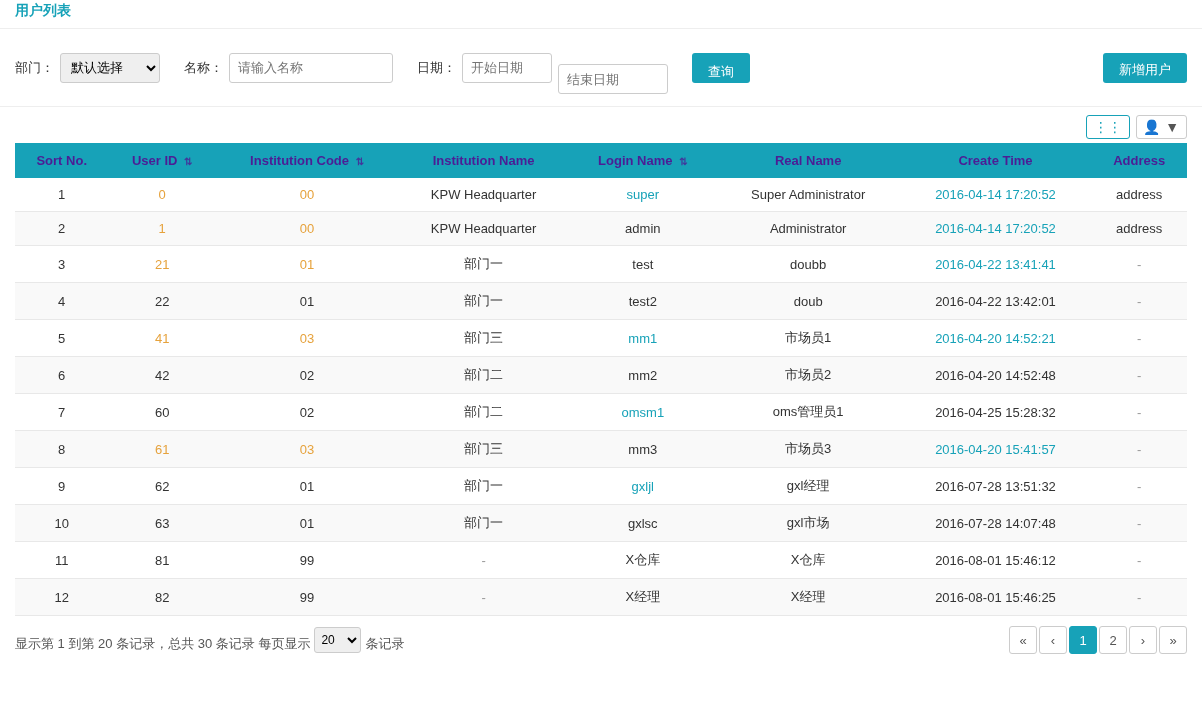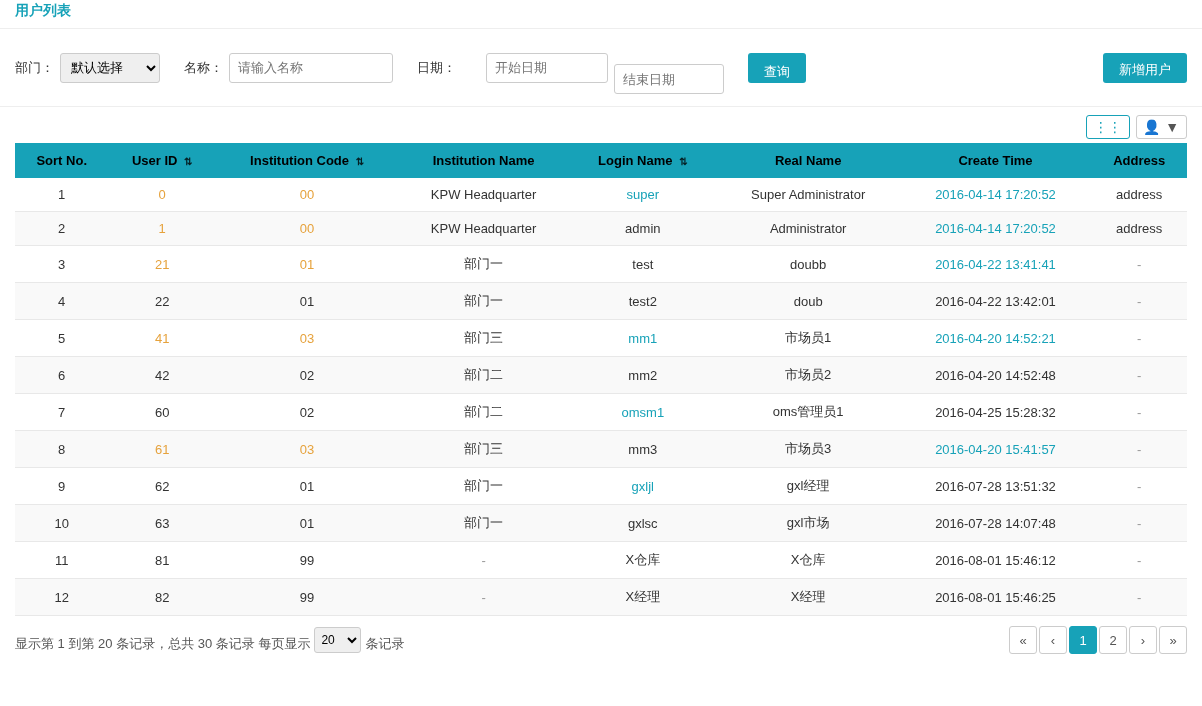--- a/index.html
+++ b/index.html
@@ -14,21 +14,21 @@
     .toolbar input[type="text"] { height: 30px; padding: 0 8px; border: 1px solid #ccc; border-radius: 3px; font-size: 13px; }
     .btn-query { background: #17a2b8; color: #fff; border: none; border-radius: 3px; height: 30px; padding: 10px 16px; cursor: pointer; font-size: 13px; }
     .btn-add { background: #17a2b8; color: #fff; border: none; border-radius: 3px; height: 30px; padding: 8px 16px; cursor: pointer; font-size: 13px; margin-left: auto; }
 
     .table-toolbar { display: flex; justify-content: flex-end; padding: 8px 15px 4px; gap: 6px; }
     .icon-btn { border: 1px solid #ccc; background: #fff; border-radius: 3px; padding: 3px 7px; cursor: pointer; font-size: 14px; color: #555; }
     .icon-btn.active { border-color: #17a2b8; color: #17a2b8; }
 
     .table-wrap { padding: 0 15px; }
     table { width: 100%; border-collapse: collapse; font-size: 13px; }
-    thead tr { background: #17a2b8; color: #000000; }
+    thead tr { background: #17a2b8; color: #4c1d95; }
     thead th { padding: 10px 8px; text-align: center; font-weight: bold; white-space: nowrap; }
     thead th .sort-icon { font-size: 10px; margin-left: 3px; opacity: 0.8; }
     tbody tr { border-bottom: 1px solid #e8e8e8; }
     tbody tr:nth-child(even) { background: #f9f9f9; }
     tbody td { padding: 9px 8px; text-align: center; }
     .link-blue { color: #17a2b8; cursor: pointer; }
     .link-orange { color: #e6a23c; cursor: pointer; }
     .text-dash { color: #999; }
 
     .pagination-bar { display: flex; align-items: center; padding: 10px 15px; justify-content: space-between; }
@@ -49,21 +49,21 @@
     <select>
       <option>默认选择</option>
     </select>
   </div>
   <div class="toolbar-group">
     <label>名称：</label>
     <input type="text" style="width: 164px;" placeholder="请输入名称">
   </div>
   <div class="toolbar-group">
     <label>日期：</label>
-    <input type="text" style="width: 122px; margin-left: 24px;" placeholder="开始日期">
+    <input type="text" style="width: 90px;" placeholder="开始日期">
     <input type="text" style="width: 110px; margin-top: 23px;" placeholder="结束日期">
   </div>
   <button class="btn-query">查询</button>
   <button class="btn-add">新增用户</button>
 </div>
 
 <div class="table-toolbar">
   <button class="icon-btn active" title="Grid View">⋮⋮</button>
   <button class="icon-btn" title="User Actions">👤 ▼</button>
 </div>

